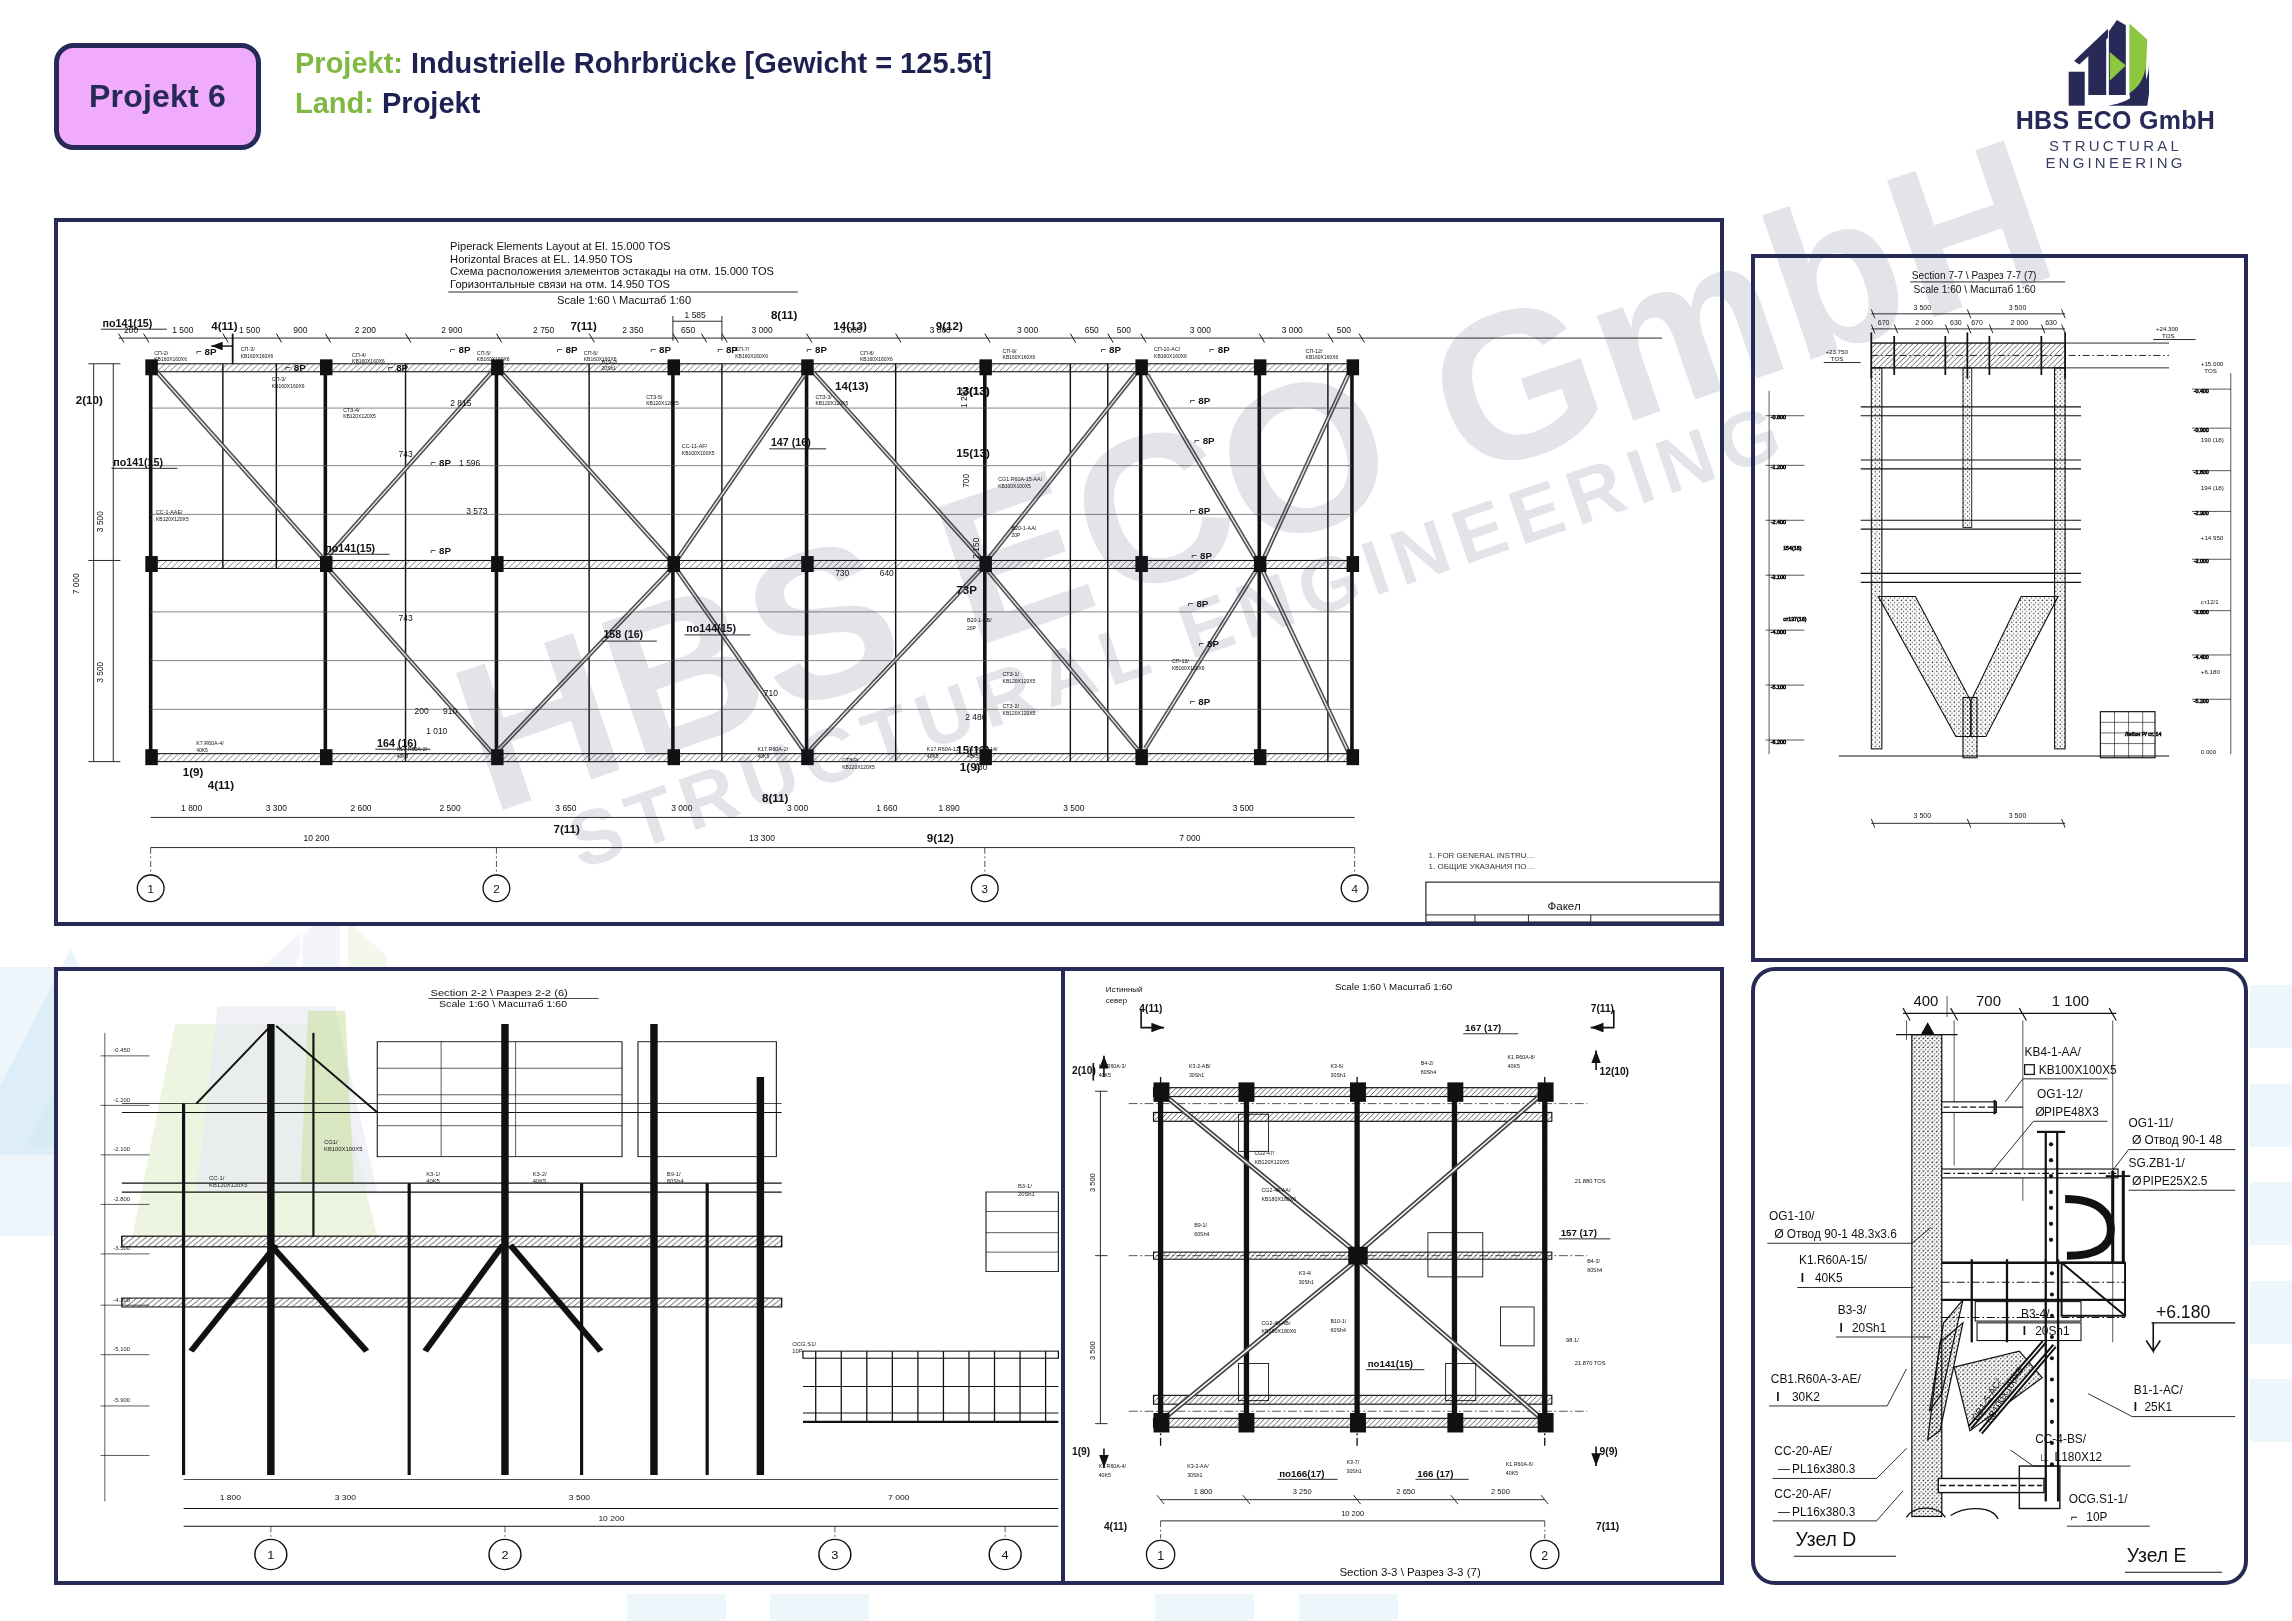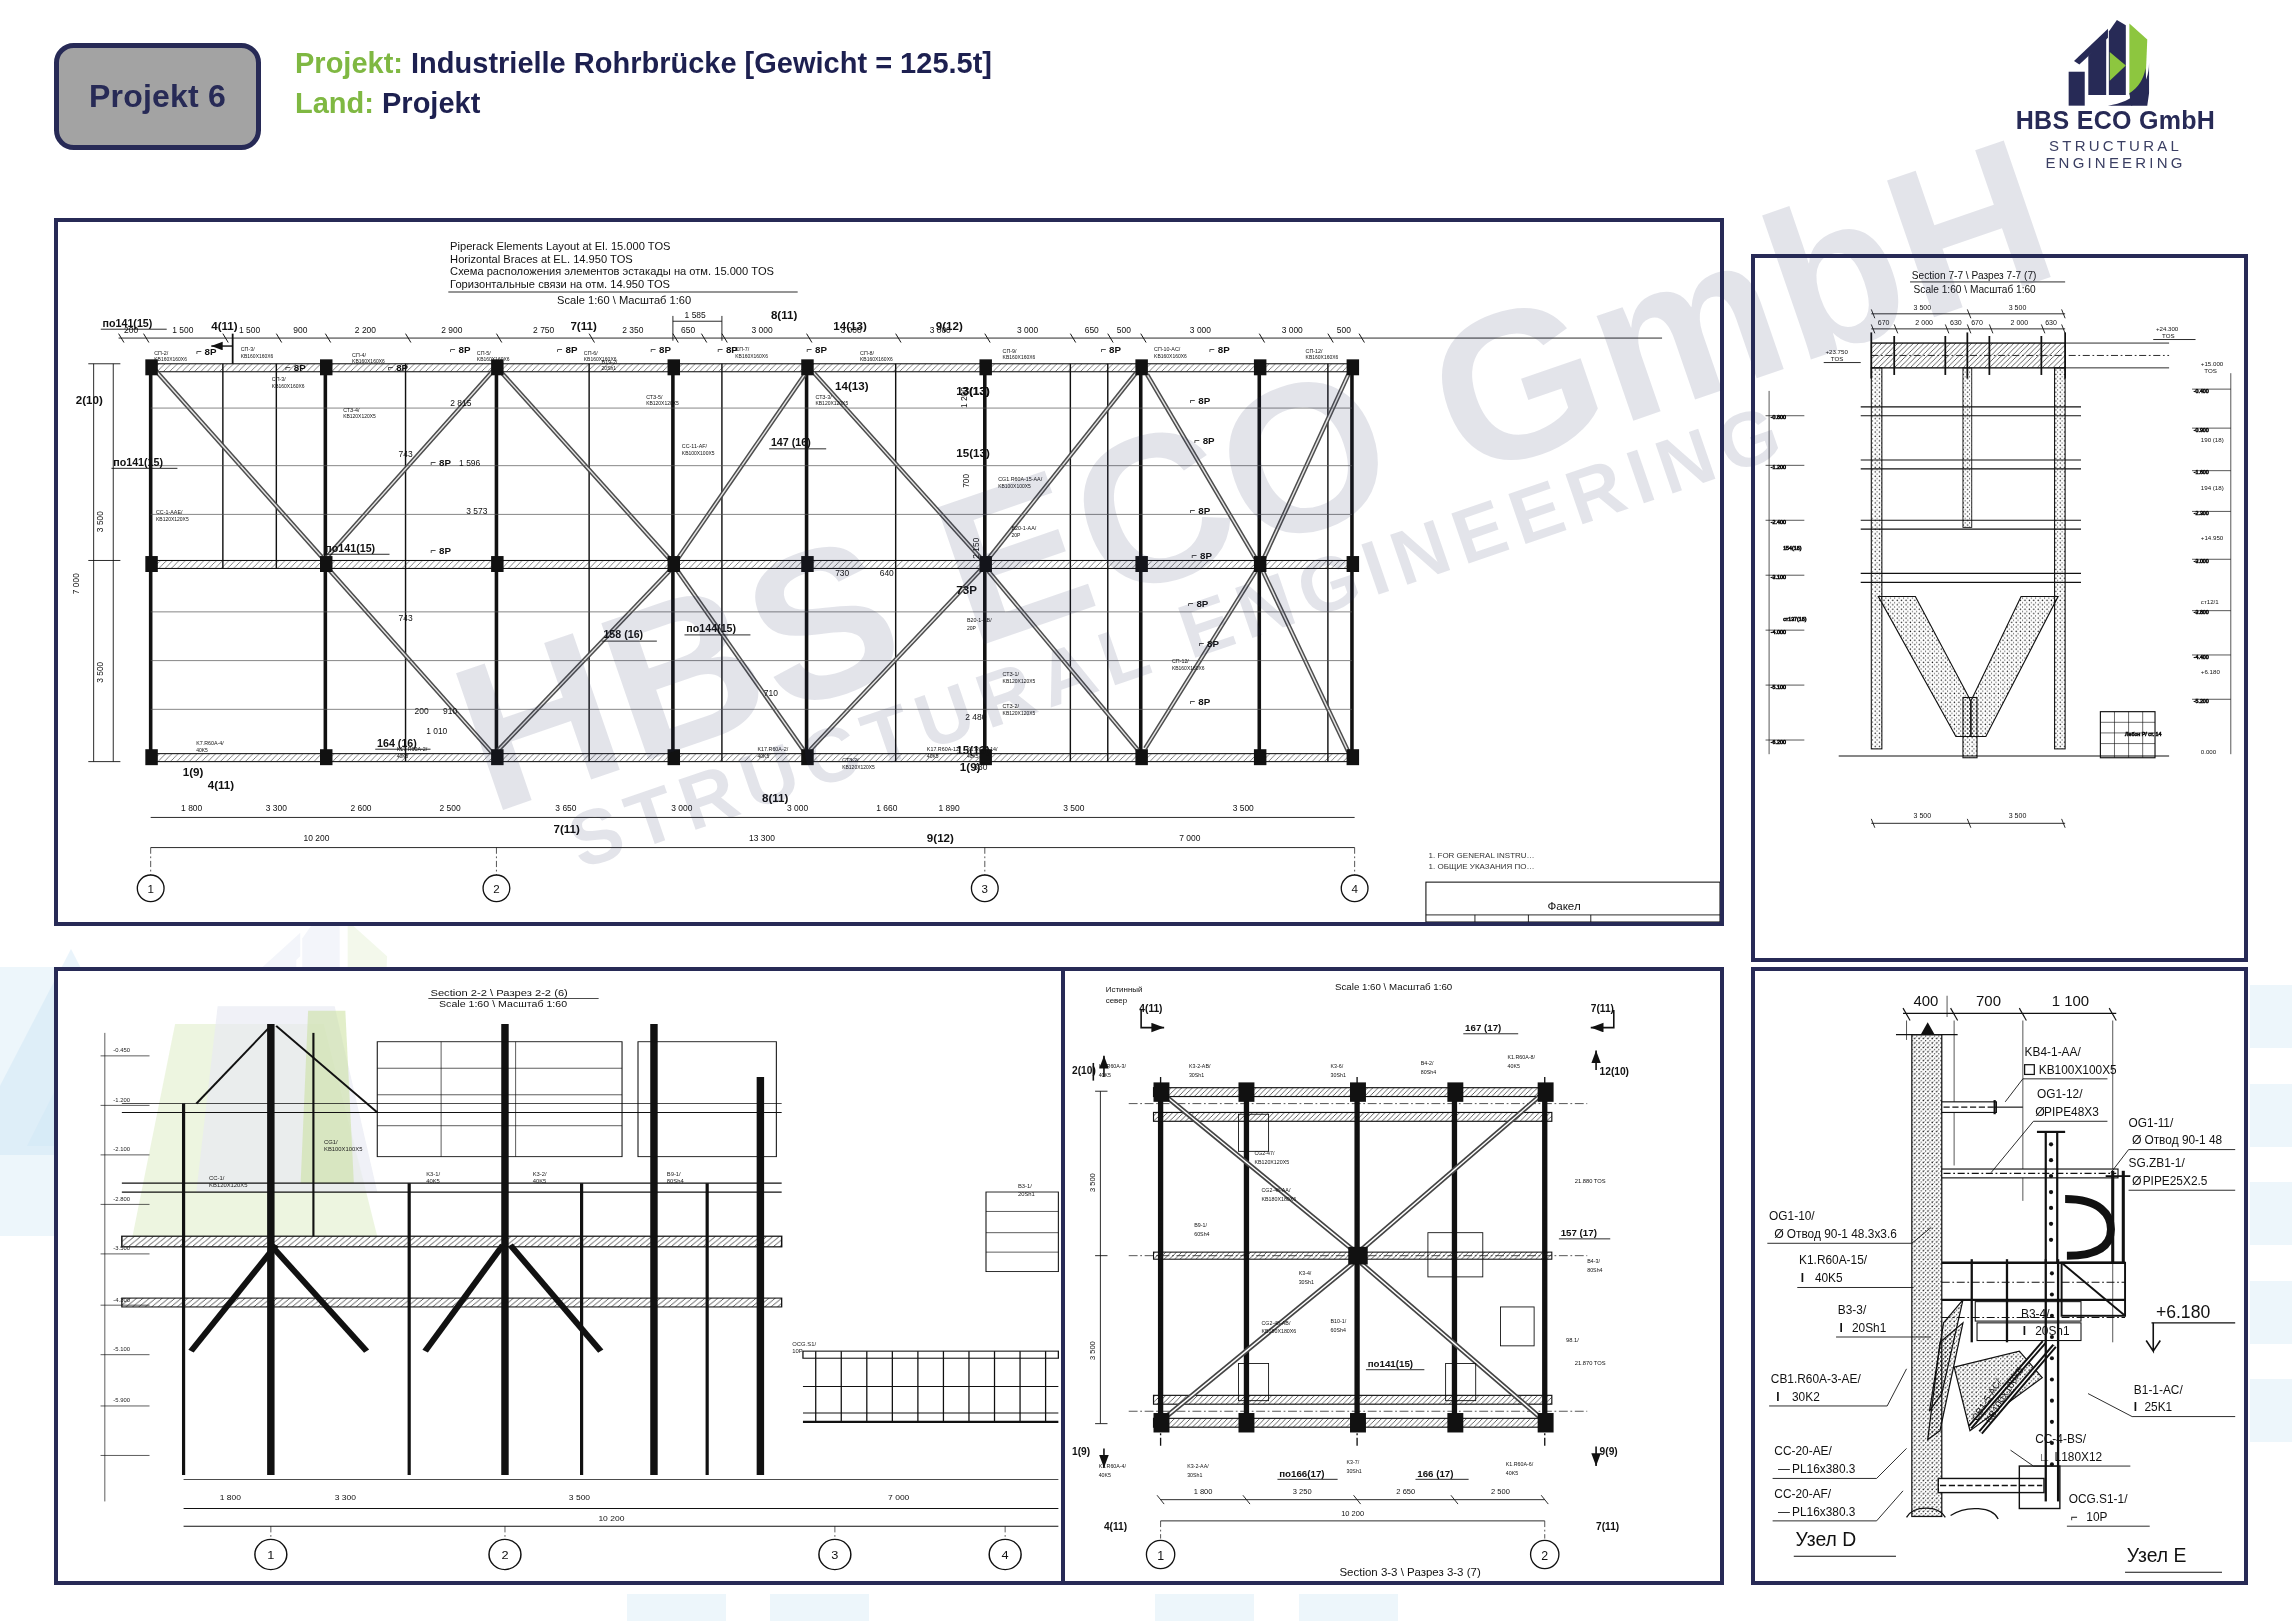--- a/index.html
+++ b/index.html
@@ -16,40 +16,40 @@
      border-bottom:206px solid rgba(178,214,240,.28);transform:rotate(0deg);}
   .bg-deco .tri-b{position:absolute;left:27px;top:985px;width:0;height:0;
      border-left:81px solid transparent;border-right:81px solid transparent;
      border-bottom:161px solid rgba(206,230,246,.35);}
   .bg-deco .bar{position:absolute;background:rgba(196,224,243,.30);}
 
   
   .header{position:absolute;left:0;top:0;width:2293px;height:210px;z-index:5;}
   .proj-badge{
     position:absolute;left:54px;top:43px;width:197px;height:97px;
-    border:5.4px solid #272a56;border-radius:19.7px;background:#a3a3a3;
+    border:5.4px solid #272a56;border-radius:19.7px;background:#f0abfc;
     display:flex;align-items:center;justify-content:center;
   }
   .proj-badge span{font-size:32px;font-weight:bold;color:#272a56;letter-spacing:0.2px;}
   .meta{position:absolute;left:295px;top:43px;}
   .meta .row{font-size:29px;font-weight:bold;color:#1d2050;line-height:1.38;white-space:nowrap;}
   .meta .lbl{color:#7fb842;}
 
   .logo{position:absolute;right:43px;top:16px;width:269px;text-align:center;}
   .logo .mark{height:86px;display:flex;justify-content:center;align-items:flex-start;}
   .logo .nm{font-size:25px;font-weight:bold;color:#272a56;letter-spacing:0.3px;margin-top:3.6px;}
   .logo .sub{font-size:15px;color:#3b3f63;letter-spacing:3.2px;margin-top:2.7px;}
 
   
   .panel{position:absolute;background:#fff;border:4.5px solid #272a56;box-sizing:border-box;z-index:4;overflow:hidden;}
   .p1{left:54px;top:218px;width:1670px;height:708px;}
   .p2{left:1751px;top:218px;width:497px;height:708px;margin-top:36px;}
   .p3{left:54px;top:967px;width:1168px;height:618px;}
   .p4{left:1061px;top:967px;width:663px;height:618px;}
-  .p5{left:1751px;top:967px;width:497px;height:618px;}
+  .p5{left:1751px;top:967px;width:497px;height:618px;border-radius:24px;}
 
   .dw{position:absolute;inset:0;}
   svg.cad{position:absolute;left:0;top:0;width:100%;height:100%;display:block;}
 
   
   .wm{position:absolute;z-index:6;pointer-events:none;
       font-weight:bold;color:rgba(40,44,95,.13);white-space:nowrap;}
   .wm1{left:421px;top:354px;font-size:210px;transform:rotate(-19deg);letter-spacing:1.8px;}
   .wm2{left:537px;top:591px;font-size:77px;transform:rotate(-19deg);letter-spacing:9px;}
   .wmlogo{position:absolute;left:170px;top:905px;z-index:3;opacity:.5;}

